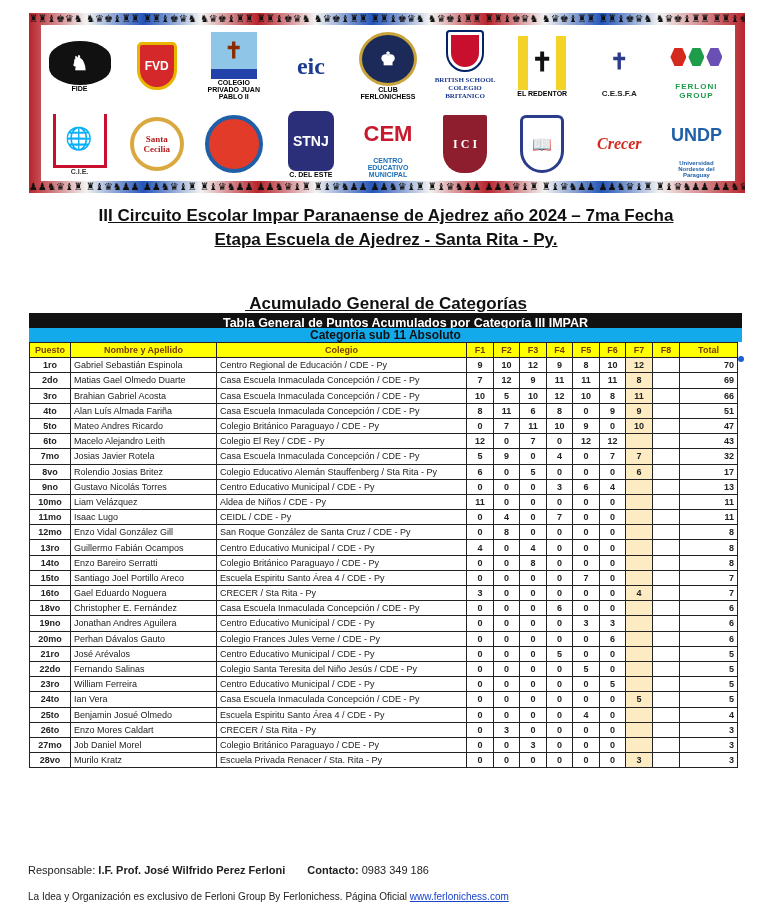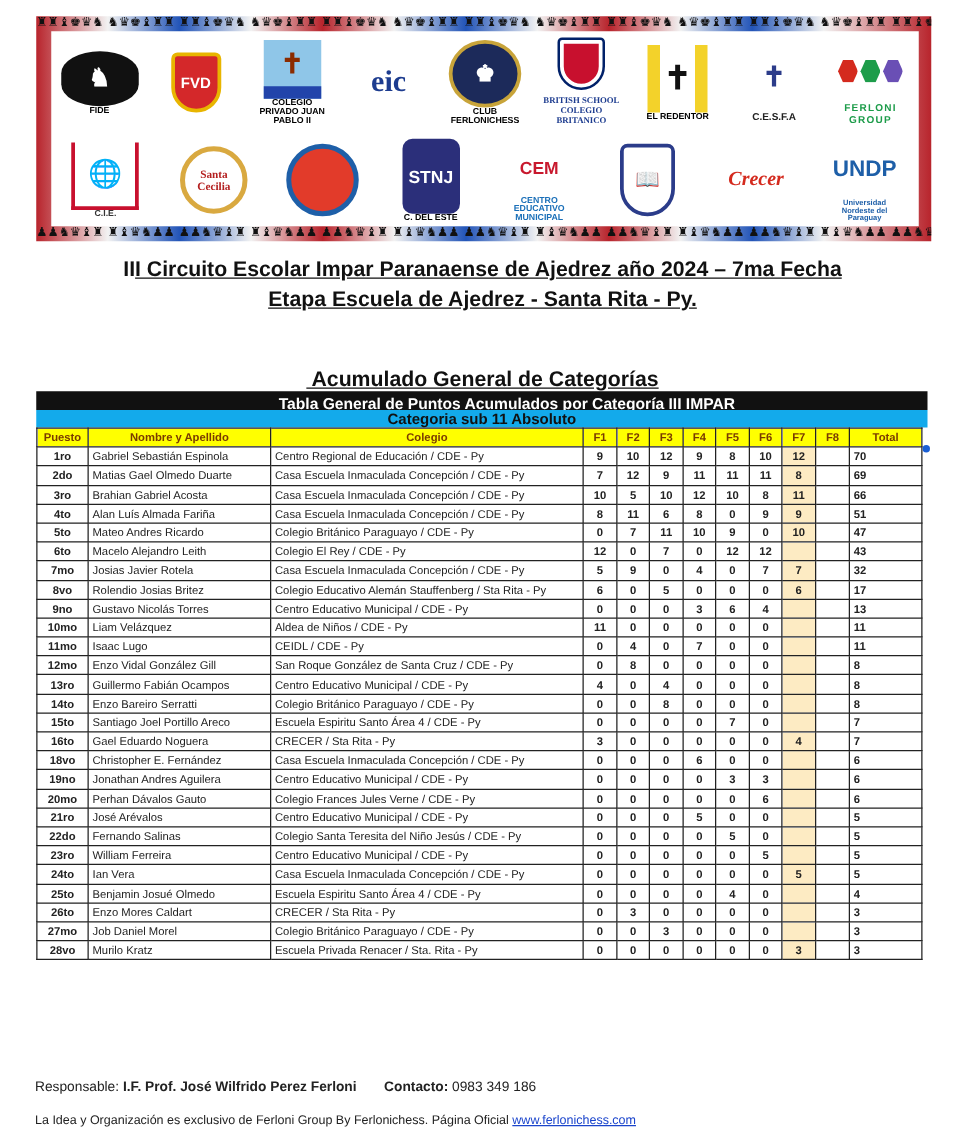--- a/index.html
+++ b/index.html
@@ -28,21 +28,21 @@
   .cesfa .shape { background: #fff; color: #2c3c8a; font-size: 22px; }
   .cesfa .txt { color: #222; font-size: 8px; }
   .ferl .shape { background: #fff; }
   .ferl .hex { width: 18px; height: 18px; display: inline-block; margin: 1px; }
   .ferl .txt { color: #1d9c4a; font-size: 8px; letter-spacing: 1px; }
   .cie .shape { background: #fff; border: 3px solid #c8102e; border-top: none; color: #222; font-size: 22px; }
   .cie .txt { color: #333; }
   .sc .shape { background: #fff; border: 4px solid #d9a940; border-radius: 50%; color: #b42020; font-family: "Liberation Serif", serif; font-size: 9px; }
   .crecer1 .shape { background: #e23b2a; border: 4px solid #1e5fa8; border-radius: 50%; width: 58px; height: 58px; }
   .stnj .shape { background: #2b2f7a; border-radius: 8px; width: 46px; height: 60px; font-size: 14px; flex-direction: column; }
-  .cem .shape { background: #fff; color: #c8192e; font-size: 14px; }
+  .cem .shape { background: #fff; color: #c8192e; font-size: 22px; }
   .cem .txt { color: #1a6fb8; }
   .ici .shape { background: #8e1d2e; border-radius: 2px 2px 20px 20px; width: 44px; height: 58px; font-family: "Liberation Serif", serif; }
   .cn .shape { background: #fff; border: 3px solid #2b3c8a; border-radius: 6px 6px 22px 22px; width: 44px; height: 58px; color: #222; font-size: 16px; }
   .crecer2 .shape { background: #fff; color: #d42a1e; font-family: "Liberation Serif", serif; font-style: italic; font-size: 16px; width: 70px; }
   .undp .shape { background: #fff; color: #1e5fa8; font-size: 18px; flex-direction: column; }
   .undp .txt { color: #1e5fa8; font-size: 6px; }
 
   
   .titles { position: absolute; left: 0; top: 204px; width: 772px; text-align: center; font-family: "Liberation Sans", sans-serif; font-weight: bold; color: #111; }
   .titles div { font-size: 17px; line-height: 24px; }
@@ -52,21 +52,21 @@
   .tbl-wrap { position: absolute; left: 29px; top: 313px; width: 713px; }
   .hdr-black { background: #111; color: #fff; height: 15px; font-weight: bold; font-size: 12.5px; line-height: 20px; text-align: center; overflow: hidden; padding-left: 40px; }
   .hdr-blue { background: #13aaeb; color: #111; height: 14px; font-weight: bold; font-size: 12px; line-height: 14px; text-align: center; }
   table { border-collapse: collapse; width: 590px; table-layout: fixed; font-size: 9px; }
   td, th { border: 1px solid #222; height: 15.2px; padding: 0 3px; white-space: nowrap; overflow: hidden; }
   th { background: #ffff00; color: #7a3b00; font-weight: bold; font-size: 9px; text-align: center; }
   td { color: #222; }
   td.pos { text-align: center; font-weight: bold; }
   td.num { text-align: center; font-weight: bold; }
   td.f7 { background: #fdebc3; text-align: center; font-weight: bold; }
-  td.tot { text-align: left; font-weight: bold; }
+  td.tot { text-align: right; font-weight: bold; }
   .sel-dot { position: absolute; left: 738px; top: 356px; width: 6px; height: 6px; border-radius: 50%; background: #1a5fd4; }
 
   
   .footer { position: absolute; left: 28px; font-size: 11px; color: #222; }
   .footer b { font-weight: bold; }
   .footer.f1 { top: 864px; }
   .footer.f2 { top: 891px; font-size: 10px; }
   .footer a { color: #1a44cc; text-decoration: underline; }
   .gap { display: inline-block; width: 22px; }
 </style>
@@ -127,20 +127,23 @@
         <div class="logo crecer1">
           <div class="shape"></div>
         </div>
         <div class="logo stnj">
           <div class="shape">STNJ</div>
           <div class="txt">C. DEL ESTE</div>
         </div>
         <div class="logo cem">
           <div class="shape">CEM</div>
           <div class="txt">CENTRO EDUCATIVO MUNICIPAL</div>
+        </div>
+        <div class="logo ici">
+          <div class="shape">I C I</div>
         </div>
         <div class="logo cn">
           <div class="shape">📖</div>
         </div>
         <div class="logo crecer2">
           <div class="shape">Crecer</div>
         </div>
         <div class="logo undp">
           <div class="shape">UNDP</div>
           <div class="txt">Universidad Nordeste del Paraguay</div>

